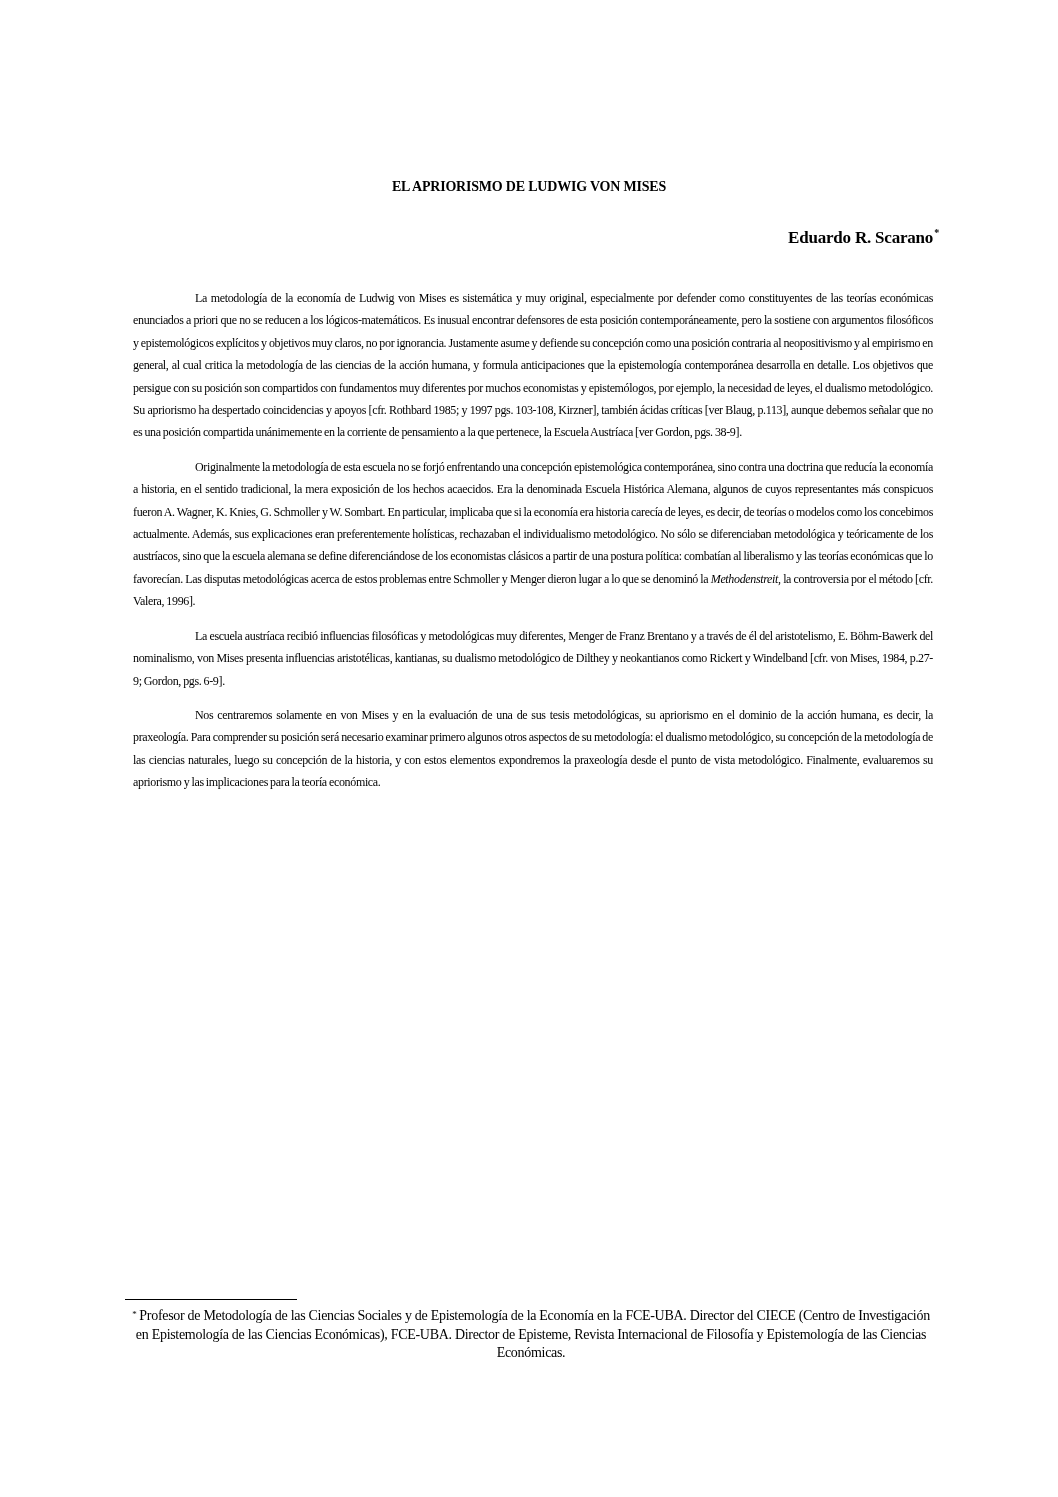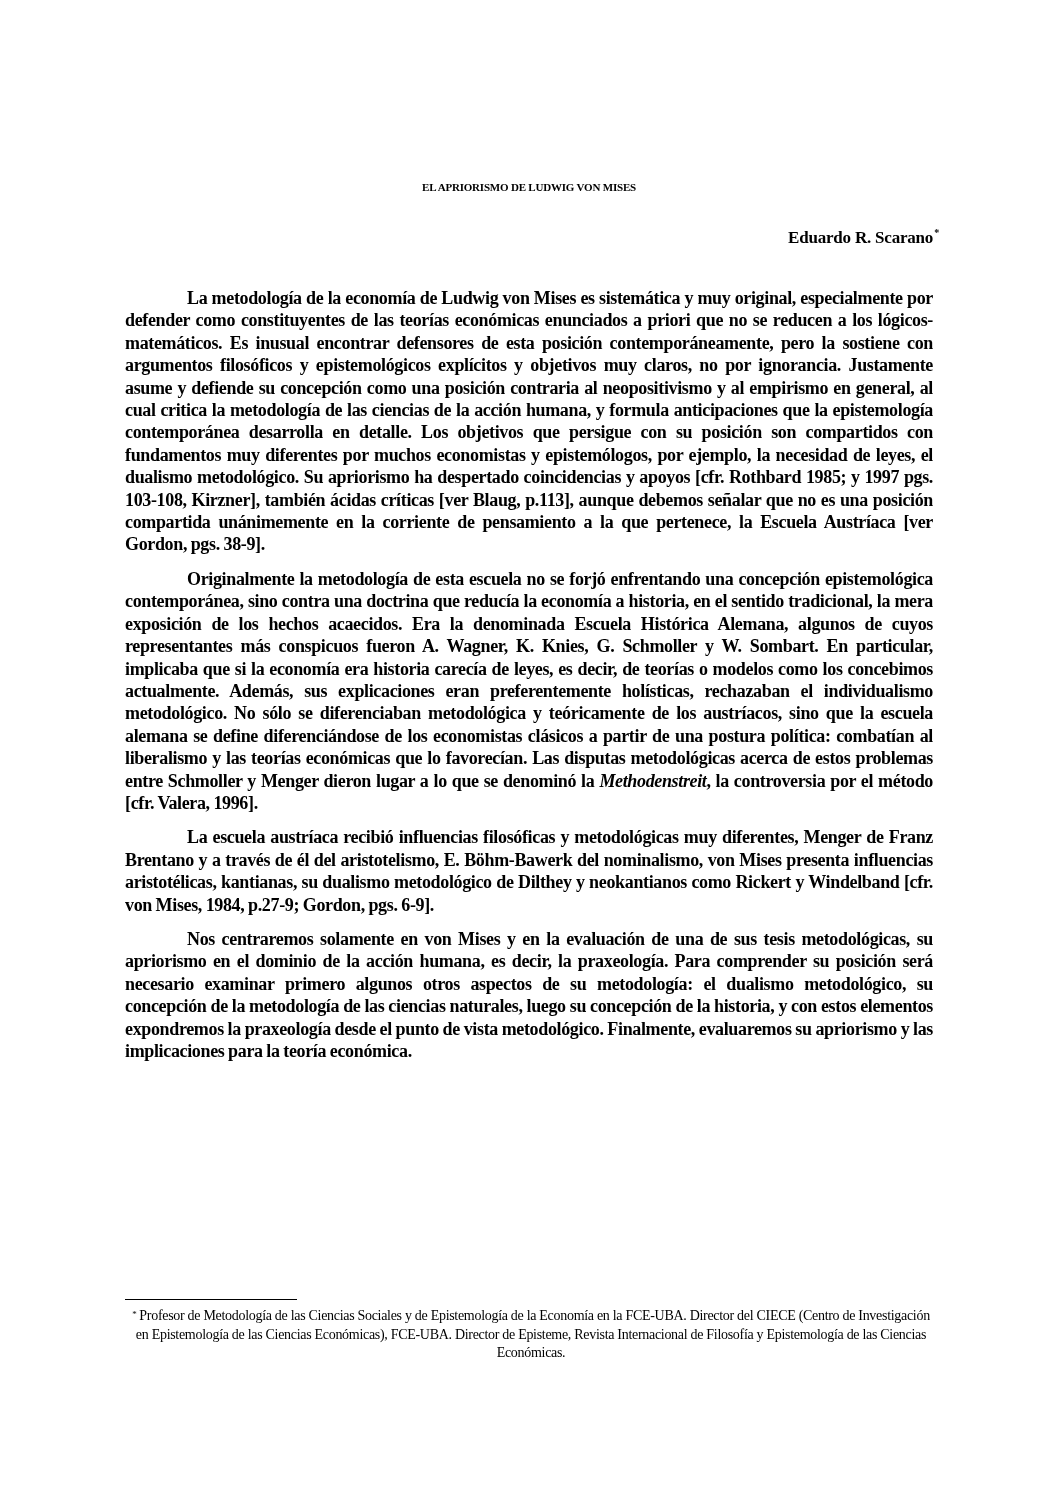--- a/index.html
+++ b/index.html
@@ -21,21 +21,21 @@
       top: 0;
       width: 808px;
     }
     .title {
       position: absolute;
       top: 177px;
       left: 0;
       width: 808px;
       text-align: center;
       font-weight: bold;
-      font-size: 11px;
+      font-size: 14px;
       line-height: 20px;
       letter-spacing: -0.2px;
     }
     .author {
       position: absolute;
       top: 228px;
       right: -6px;
       text-align: left;
       font-weight: bold;
       font-size: 17px;
@@ -49,28 +49,27 @@
       top: -5px;
       margin-left: 1px;
     }
     .body {
       position: absolute;
       top: 287px;
       left: 0;
       width: 808px;
     }
     .para {
-      margin: 0 0 12px 0;
+      margin: 0 0 12px 8px;
       text-indent: 62px;
       text-align: justify;
-      font-size: 18px;
+      font-size: 12px;
       line-height: 22.4px;
       letter-spacing: -0.35px;
       word-spacing: -0.5px;
-      font-weight: bold;
     }
     .para em { font-style: italic; }
     .rule {
       position: absolute;
       top: 1299px;
       left: 0;
       width: 172px;
       height: 0;
       border-top: 1.5px solid #000;
     }

